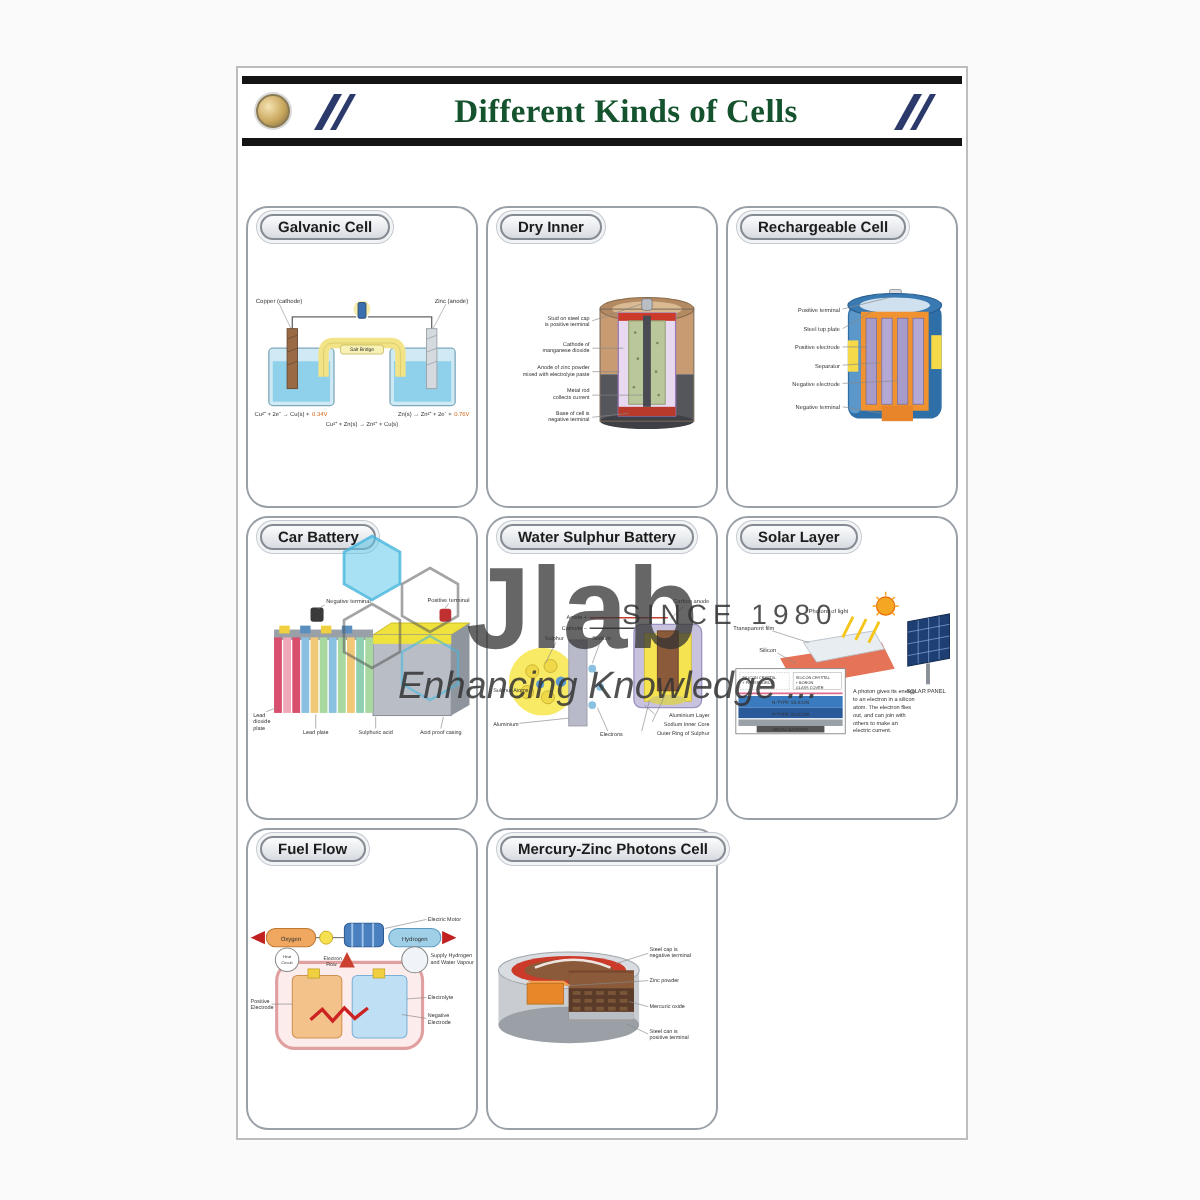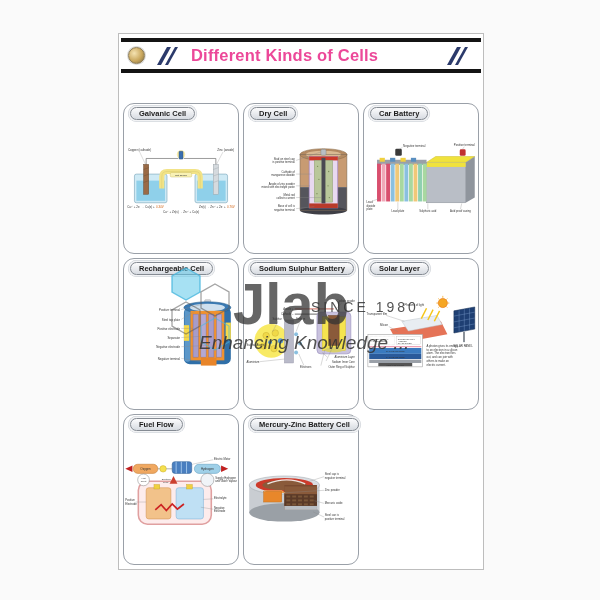--- a/index.html
+++ b/index.html
@@ -3,21 +3,21 @@
 <meta charset="utf-8">
 <style>
   html,body{margin:0;padding:0;}
   body{font-family:"Liberation Sans",sans-serif;background:#f6f4f5;}
   .page{position:relative;width:600px;height:600px;background:#fafafa;overflow:hidden;}
   .poster{position:absolute;left:118px;top:33px;width:364px;height:535px;background:#fff;border:1px solid #bdbdbd;}
   
   .hdr{position:absolute;top:4px;left:2px;right:2px;height:27px;border-top:4px solid #141414;border-bottom:4px solid #141414;background:#fff;display:flex;align-items:center;}
   .emblem{width:15px;height:15px;border-radius:50%;margin-left:7px;flex:0 0 auto;background:radial-gradient(circle at 35% 35%,#f5e3b2,#caa85e 55%,#7a6a44);border:1px solid #8a7a55;box-shadow:0 0 0 1px #d9d9d9;}
   .slashes{flex:0 0 auto;margin:0 6px;}
-  .hdr h1{flex:1 1 auto;text-align:left;font-size:16.5px;font-weight:bold;color:#ec4899;margin:0;letter-spacing:.2px;}
+  .hdr h1{flex:1 1 auto;text-align:center;font-size:16.5px;font-weight:bold;color:#14532d;margin:0;letter-spacing:.2px;font-family:Liberation Serif, serif;}
   
   .grid{position:absolute;top:37px;left:4px;right:4px;bottom:4px;display:grid;grid-template-columns:1fr 1fr 1fr;grid-auto-rows:1fr;gap:4px;margin-top:32px;}
   .panel{position:relative;border:1.5px solid #9aa0a8;border-radius:11px;background:#fff;}
   .panel svg{position:absolute;inset:0;width:100%;height:100%;}
   .pill{position:absolute;top:3px;left:6px;z-index:3;border:1px solid #858b93;border-radius:7px;background:linear-gradient(#fcfcfd,#d7dbe1);font-size:7.5px;font-weight:bold;color:#1c1c1c;padding:1px 8px;box-shadow:0 0 0 1.5px #f2f3f5,0 0 0 2px #c5cad1;white-space:nowrap;}
   svg text{font-family:"Liberation Sans",sans-serif;fill:#333;}
   
   .watermark{position:absolute;left:22px;top:208px;width:330px;height:118px;z-index:6;pointer-events:none;}
 </style>
 </head>
@@ -73,21 +73,21 @@
       <line x1="137" y1="55" x2="145" y2="52" stroke="#9aa2a8" stroke-width="0.6"></line>
       <line x1="137" y1="65" x2="145" y2="62" stroke="#9aa2a8" stroke-width="0.6"></line>
 
       <text x="5" y="104" font-size="4.5"><tspan>Cu²⁺ + 2e⁻ → Cu(s) +</tspan><tspan dx="2" fill="#d06010">0.34V</tspan></text>
       <text x="170" y="104" font-size="4.5" text-anchor="end"><tspan>Zn(s) → Zn²⁺ + 2e⁻ +</tspan><tspan dx="2" fill="#d06010">0.76V</tspan></text>
       <text x="87.5" y="112" font-size="4.5" text-anchor="middle">Cu²⁺ + Zn(s) → Zn²⁺ + Cu(s)</text>
     </svg>
    </section>
 
    <section class="panel">
-    <div class="pill">Dry Cell</div>
+    <div class="pill">Dry Inner</div>
     <svg viewBox="0 0 175 118">
 
       <rect x="86" y="22" width="72" height="50" fill="#c89b72"></rect>
       <rect x="86" y="72" width="72" height="36" fill="#55555c"></rect>
       <ellipse cx="122" cy="108" rx="36" ry="6" fill="#3f3f46"></ellipse>
       <ellipse cx="122" cy="22" rx="36" ry="9" fill="#b38a62" stroke="#8a6a48" stroke-width="0.8"></ellipse>
       <ellipse cx="122" cy="22" rx="27" ry="6" fill="#d9ba92"></ellipse>
       <rect x="86" y="22" width="72" height="86" fill="none" stroke="#7a6a58" stroke-width="0.8"></rect>
 
       <rect x="100" y="25" width="44" height="79" fill="#e8d9f0" stroke="#9a7ab8" stroke-width="1"></rect>
@@ -114,20 +114,57 @@
         <text x="78" y="91">collects current</text>
         <text x="78" y="103">Base of cell is</text>
         <text x="78" y="108">negative terminal</text>
       </g>
       <g stroke="#888" stroke-width="0.5">
         <line x1="80" y1="31" x2="118" y2="18"></line>
         <line x1="80" y1="52" x2="104" y2="52"></line>
         <line x1="80" y1="70" x2="101" y2="70"></line>
         <line x1="80" y1="88" x2="119" y2="88"></line>
         <line x1="80" y1="105" x2="108" y2="102"></line>
+      </g>
+    </svg>
+   </section>
+
+   <section class="panel">
+    <div class="pill">Rechargeable Cell</div>
+    <svg viewBox="0 0 175 118">
+      <rect x="124" y="7" width="9" height="11" rx="1" fill="#d9dde2" stroke="#888" stroke-width="0.6"></rect>
+      <rect x="92" y="18" width="72" height="88" rx="9" fill="#2f6fa8"></rect>
+      <rect x="93" y="22" width="9" height="80" rx="4" fill="#5b97c9"></rect>
+      <ellipse cx="128" cy="19" rx="36" ry="9" fill="#3a7ab3" stroke="#245a8a" stroke-width="0.8"></ellipse>
+      <ellipse cx="128" cy="19" rx="27" ry="6" fill="#cfe0ee"></ellipse>
+
+      <rect x="102" y="24" width="52" height="76" fill="#f0922f"></rect>
+      <rect x="92" y="46" width="8" height="24" fill="#f5d949"></rect>
+      <rect x="156" y="42" width="8" height="26" fill="#f5d949"></rect>
+      <rect x="106" y="29" width="8" height="66" fill="#a79cc9" stroke="#7a6fa0" stroke-width="0.6"></rect>
+      <rect x="118" y="29" width="8" height="66" fill="#b4a9d4" stroke="#7a6fa0" stroke-width="0.6"></rect>
+      <rect x="130" y="29" width="8" height="66" fill="#a79cc9" stroke="#7a6fa0" stroke-width="0.6"></rect>
+      <rect x="142" y="29" width="8" height="66" fill="#b4a9d4" stroke="#7a6fa0" stroke-width="0.6"></rect>
+      <rect x="118" y="96" width="24" height="12" fill="#e8852a"></rect>
+
+      <g font-size="4.4" text-anchor="end" fill="#333">
+        <text x="86" y="24">Positive terminal</text>
+        <text x="86" y="39">Steel top plate</text>
+        <text x="86" y="53">Positive electrode</text>
+        <text x="86" y="67">Separator</text>
+        <text x="86" y="81">Negative electrode</text>
+        <text x="86" y="99">Negative terminal</text>
+      </g>
+      <g stroke="#888" stroke-width="0.5">
+        <line x1="88" y1="22" x2="124" y2="13"></line>
+        <line x1="88" y1="37" x2="110" y2="24"></line>
+        <line x1="88" y1="51" x2="106" y2="51"></line>
+        <line x1="88" y1="65" x2="118" y2="63"></line>
+        <line x1="88" y1="79" x2="130" y2="77"></line>
+        <line x1="88" y1="97" x2="118" y2="102"></line>
       </g>
     </svg>
    </section>
 
    <section class="panel">
     <div class="pill">Car Battery</div>
     <svg viewBox="0 0 175 118">
       <text x="60" y="10" font-size="4.4">Negative terminal</text>
       <text x="170" y="9" font-size="4.4" text-anchor="end">Positive terminal</text>
       <rect x="48" y="13" width="10" height="11" rx="2" fill="#3a3a3a"></rect>
@@ -170,58 +207,21 @@
       <g stroke="#888" stroke-width="0.5">
         <line x1="14" y1="93" x2="22" y2="90"></line>
         <line x1="52" y1="106" x2="52" y2="95"></line>
         <line x1="98" y1="106" x2="98" y2="97"></line>
         <line x1="148" y1="106" x2="150" y2="97"></line>
       </g>
     </svg>
    </section>
 
    <section class="panel">
-    <div class="pill">Rechargeable Cell</div>
-    <svg viewBox="0 0 175 118">
-      <rect x="124" y="7" width="9" height="11" rx="1" fill="#d9dde2" stroke="#888" stroke-width="0.6"></rect>
-      <rect x="92" y="18" width="72" height="88" rx="9" fill="#2f6fa8"></rect>
-      <rect x="93" y="22" width="9" height="80" rx="4" fill="#5b97c9"></rect>
-      <ellipse cx="128" cy="19" rx="36" ry="9" fill="#3a7ab3" stroke="#245a8a" stroke-width="0.8"></ellipse>
-      <ellipse cx="128" cy="19" rx="27" ry="6" fill="#cfe0ee"></ellipse>
-
-      <rect x="102" y="24" width="52" height="76" fill="#f0922f"></rect>
-      <rect x="92" y="46" width="8" height="24" fill="#f5d949"></rect>
-      <rect x="156" y="42" width="8" height="26" fill="#f5d949"></rect>
-      <rect x="106" y="29" width="8" height="66" fill="#a79cc9" stroke="#7a6fa0" stroke-width="0.6"></rect>
-      <rect x="118" y="29" width="8" height="66" fill="#b4a9d4" stroke="#7a6fa0" stroke-width="0.6"></rect>
-      <rect x="130" y="29" width="8" height="66" fill="#a79cc9" stroke="#7a6fa0" stroke-width="0.6"></rect>
-      <rect x="142" y="29" width="8" height="66" fill="#b4a9d4" stroke="#7a6fa0" stroke-width="0.6"></rect>
-      <rect x="118" y="96" width="24" height="12" fill="#e8852a"></rect>
-
-      <g font-size="4.4" text-anchor="end" fill="#333">
-        <text x="86" y="24">Positive terminal</text>
-        <text x="86" y="39">Steel top plate</text>
-        <text x="86" y="53">Positive electrode</text>
-        <text x="86" y="67">Separator</text>
-        <text x="86" y="81">Negative electrode</text>
-        <text x="86" y="99">Negative terminal</text>
-      </g>
-      <g stroke="#888" stroke-width="0.5">
-        <line x1="88" y1="22" x2="124" y2="13"></line>
-        <line x1="88" y1="37" x2="110" y2="24"></line>
-        <line x1="88" y1="51" x2="106" y2="51"></line>
-        <line x1="88" y1="65" x2="118" y2="63"></line>
-        <line x1="88" y1="79" x2="130" y2="77"></line>
-        <line x1="88" y1="97" x2="118" y2="102"></line>
-      </g>
-    </svg>
-   </section>
-
-   <section class="panel">
-    <div class="pill">Sodium Sulphur Battery</div>
+    <div class="pill">Water Sulphur Battery</div>
     <svg viewBox="0 0 175 118">
       <text x="170" y="10" font-size="4.4" text-anchor="end">Carbon anode</text>
       <line x1="150" y1="12" x2="140" y2="22" stroke="#888" stroke-width="0.5"></line>
       <text x="76" y="22" font-size="4.2" text-anchor="end" fill="#b03020">Anode +</text>
       <line x1="78" y1="21" x2="138" y2="21" stroke="#c04030" stroke-width="1.2"></line>
       <text x="76" y="30" font-size="4.2" text-anchor="end">Cathode −</text>
       <line x1="78" y1="29" x2="132" y2="29" stroke="#444" stroke-width="1.2"></line>
 
       <rect x="112" y="26" width="52" height="64" rx="6" fill="#c9c2de" stroke="#9a92c0" stroke-width="1"></rect>
       <rect x="120" y="33" width="36" height="52" fill="#f5e44f" stroke="#cbb92e" stroke-width="0.6"></rect>
@@ -374,21 +374,21 @@
       <line x1="137" y1="89" x2="118" y2="86" stroke="#888" stroke-width="0.5"></line>
       <text x="2" y="77" font-size="4.2">Positive</text>
       <text x="2" y="82" font-size="4.2">Electrode</text>
       <line x1="18" y1="78" x2="34" y2="78" stroke="#888" stroke-width="0.5"></line>
       <text x="58" y="44" font-size="3.8" fill="#b04020">Electron</text>
       <text x="60" y="49" font-size="3.8" fill="#b04020">Flow</text>
     </svg>
    </section>
 
    <section class="panel">
-    <div class="pill">Mercury-Zinc Battery Cell</div>
+    <div class="pill">Mercury-Zinc Photons Cell</div>
     <svg viewBox="0 0 175 118">
 
       <rect x="8" y="52" width="108" height="42" fill="#c9cdd2"></rect>
       <ellipse cx="62" cy="94" rx="54" ry="14" fill="#9aa0a6"></ellipse>
       <ellipse cx="62" cy="52" rx="54" ry="14" fill="#d9dde2" stroke="#a0a6ac" stroke-width="0.8"></ellipse>
       <ellipse cx="62" cy="52" rx="44" ry="11" fill="#cc3a2a"></ellipse>
       <ellipse cx="62" cy="52" rx="34" ry="8" fill="#8a5a3a"></ellipse>
 
       <g>
         <polygon points="62,52 112,52 112,90 62,90" fill="#7a4a30"></polygon>

